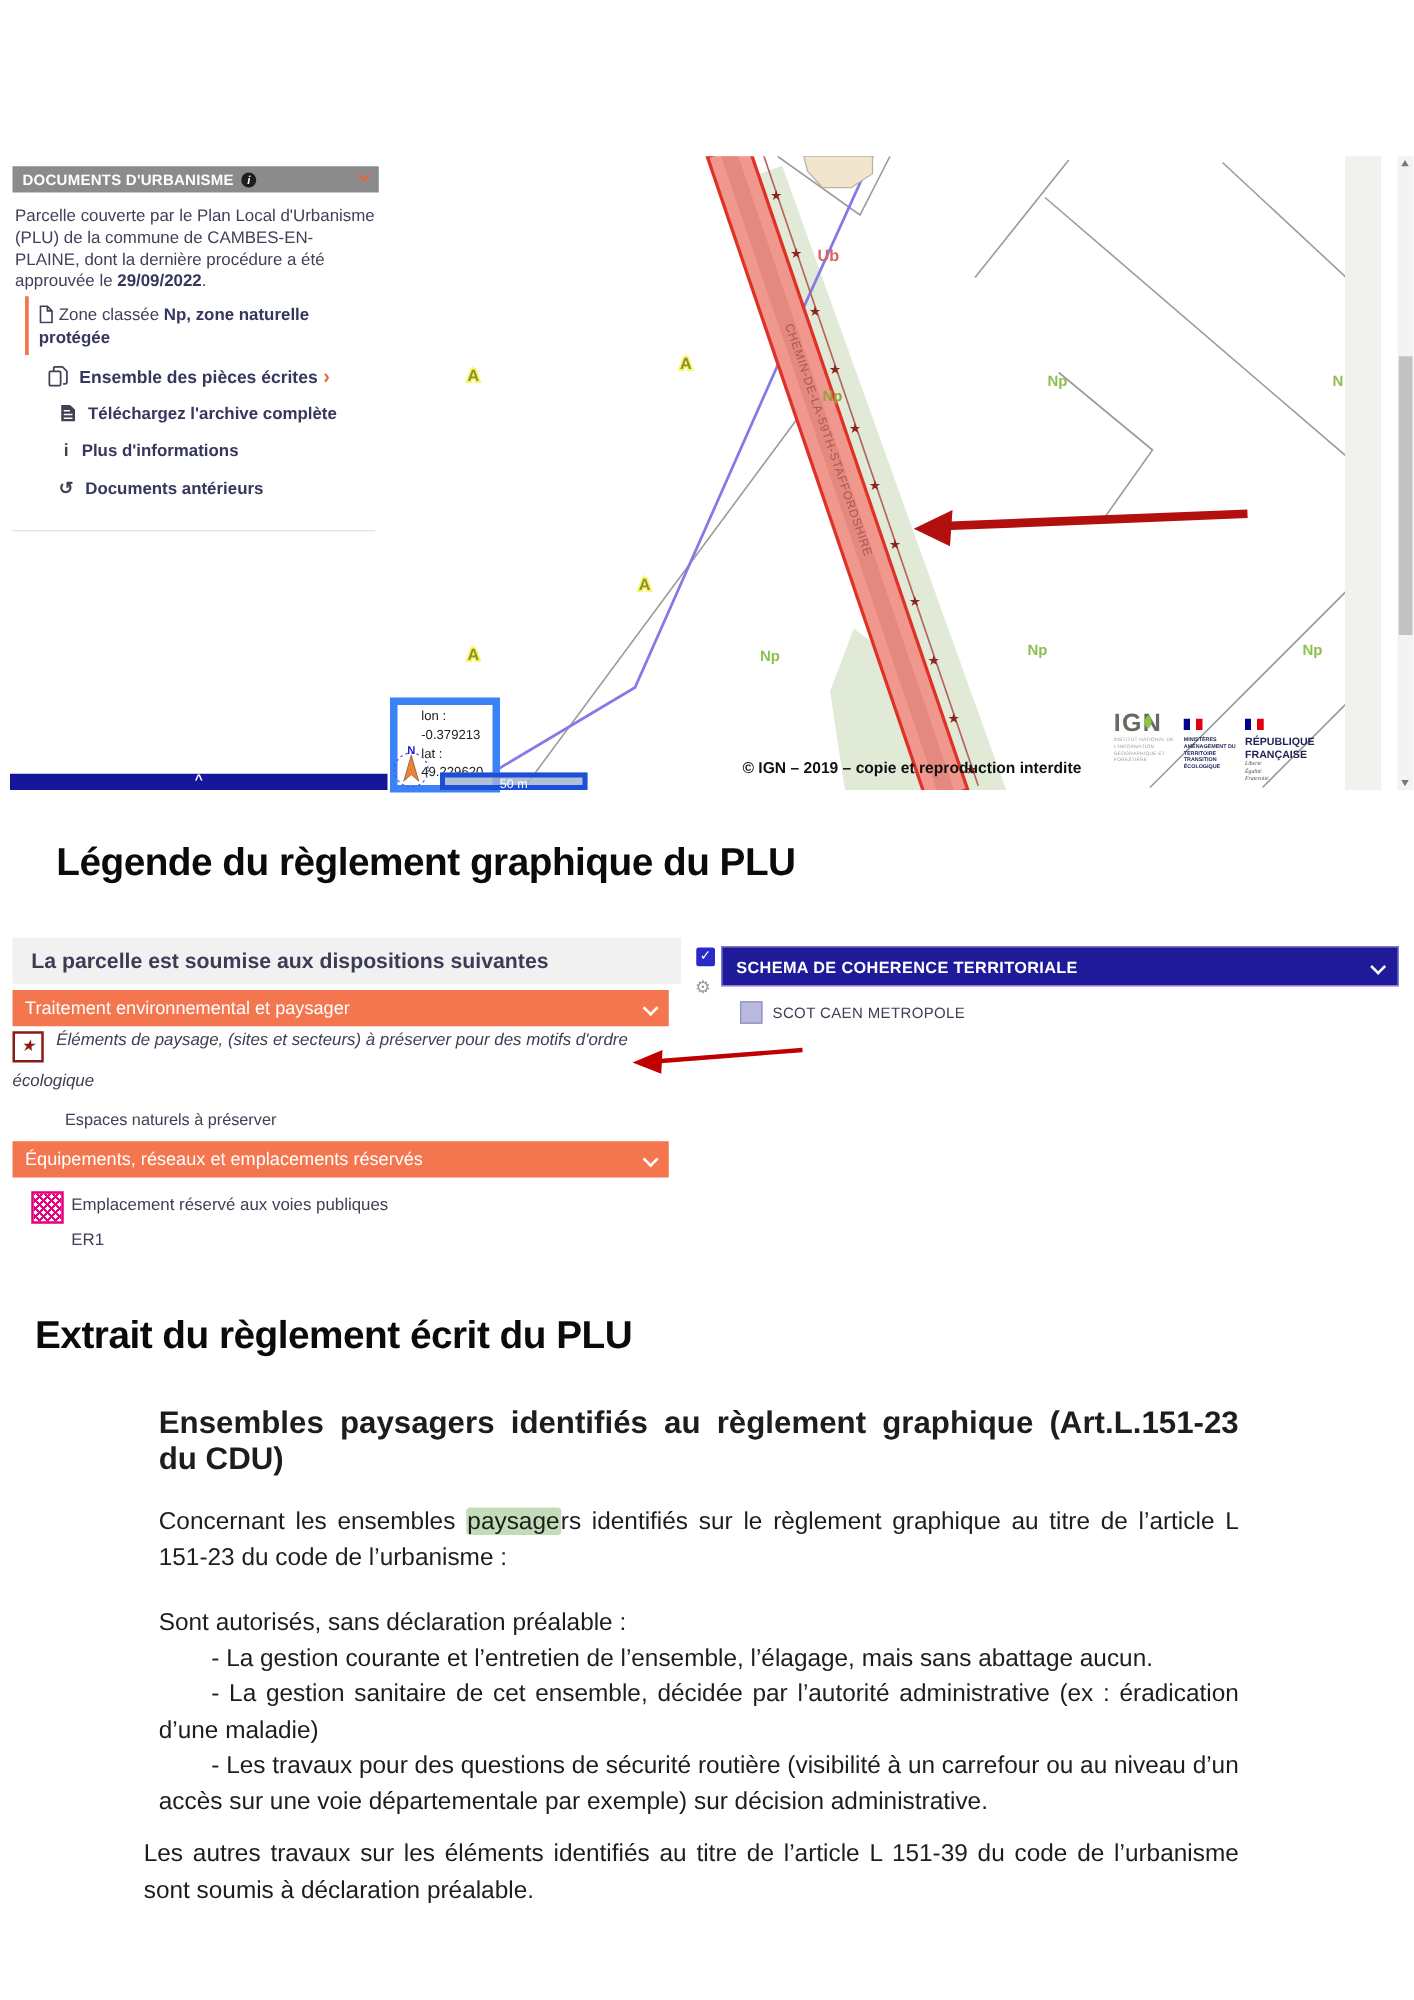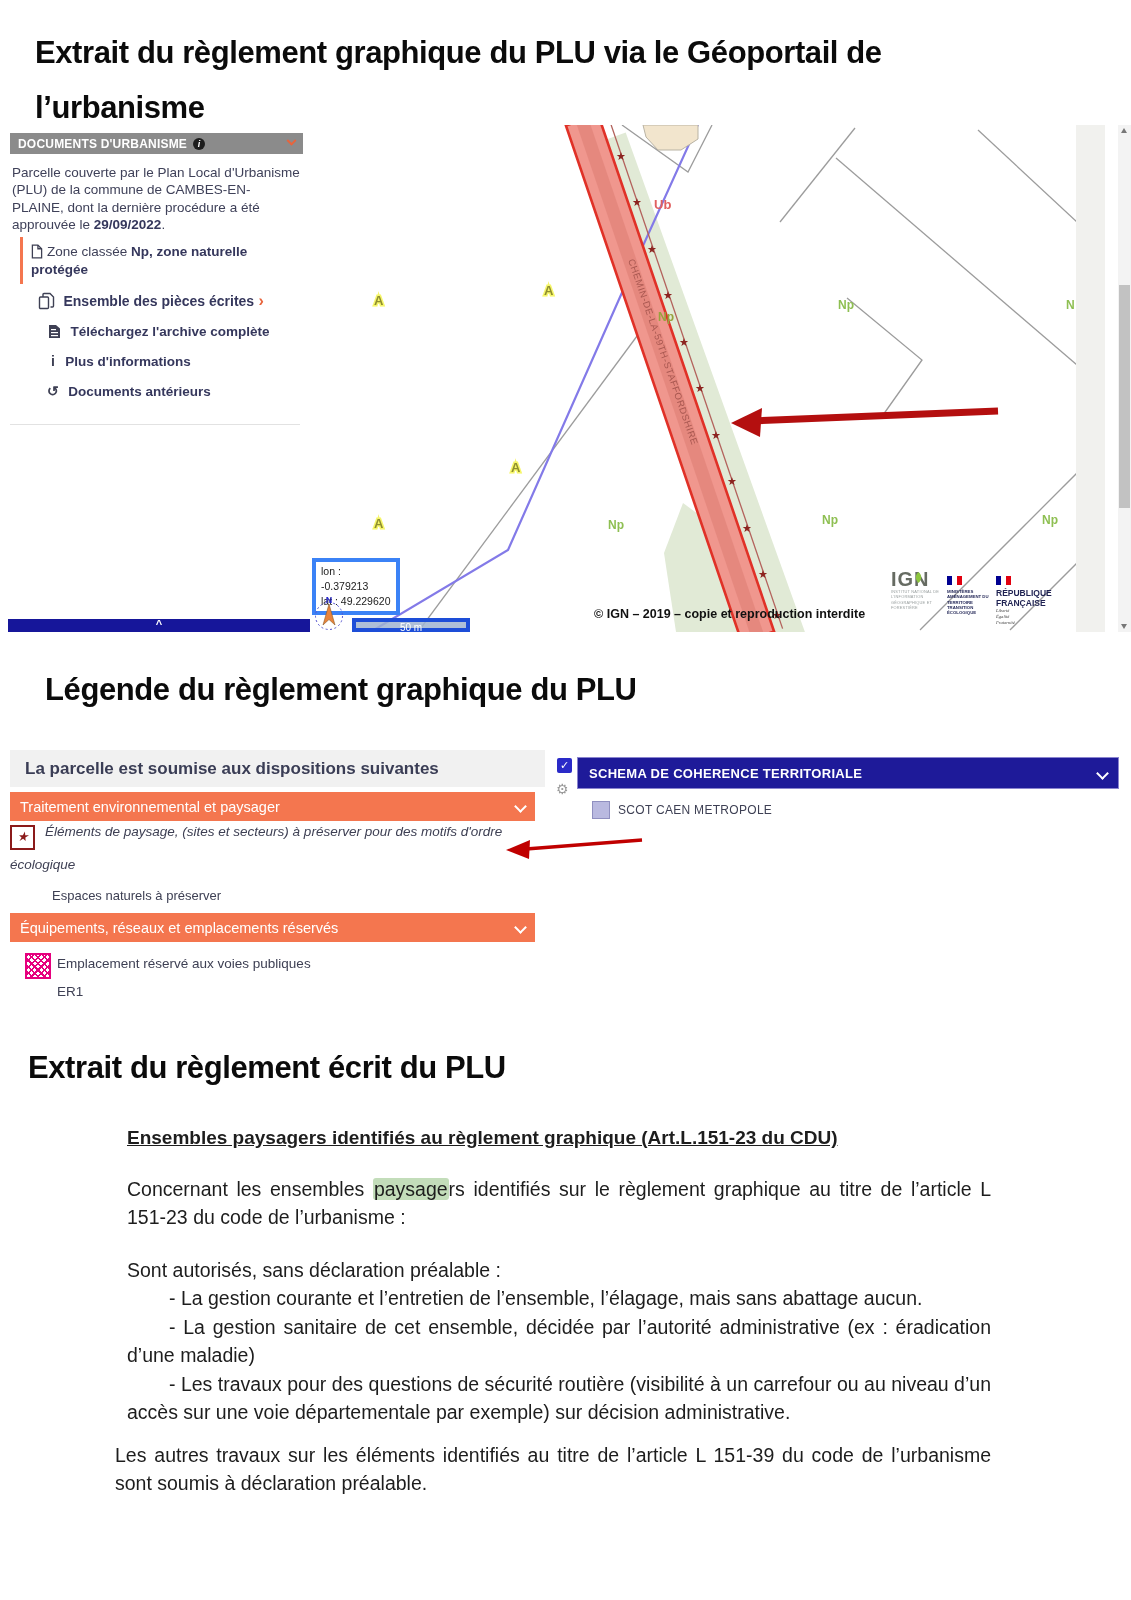--- a/index.html
+++ b/index.html
@@ -17,21 +17,21 @@
             font-size:9px;font-weight:700;text-align:center;line-height:12px;margin-left:6px;font-style:italic;}
   .chev{display:inline-block;width:7px;height:7px;border-right:2.2px solid #e8643c;border-bottom:2.2px solid #e8643c;
         transform:rotate(45deg);}
   .chev.white{border-color:#fff;}
   .gp-text{color:#3f4159;font-size:13.5px;line-height:17.3px;}
   .gp-bold{font-weight:700;color:#35375c;}
   .sb-link{color:#35375c;font-weight:700;font-size:13.5px;}
   .note{font-style:italic;color:#5a5a6e;font-size:13px;line-height:16px;}
   .faq{color:#2d2db8;font-weight:700;}
   .doc-ic{stroke:#3e4054;fill:none;stroke-width:1.4;}
-  .lonlat{border:4px solid #3b82f6;background:#fff;font-size:10.5px;color:#222;line-height:15px;padding:2px 5px;font-weight:500;}
+  .lonlat{border:6px solid #3b82f6;background:#fff;font-size:10.5px;color:#222;line-height:15px;padding:2px 19px;font-weight:500;}
   .scalebar{background:rgba(160,180,208,.85);border:4px solid #1d4ed8;color:#fff;font-size:10px;
             text-align:center;line-height:12px;}
   .bluebar{background:#16169a;color:#fff;text-align:center;font-size:11px;line-height:10px;font-weight:700;}
   .attrib{font-size:12.5px;font-weight:700;color:#111;}
   .graystrip{background:#f1f1ee;}
   .sbar{background:#f3f3f3;}
   .sbar-thumb{position:absolute;left:1px;width:11px;background:#c2c2c2;}
   .sb-arr{position:absolute;left:3px;width:0;height:0;border-left:3.5px solid transparent;border-right:3.5px solid transparent;}
   
   .lg-gray{background:#f1f1f1;color:#3a3d55;font-size:17px;font-weight:700;display:flex;align-items:center;padding:0 15px;}
@@ -61,21 +61,20 @@
   .rf-name{font-size:8.5px;font-weight:800;color:#1f2252;line-height:1.12;}
   .rf-motto{font-family:"Liberation Serif",serif;font-style:italic;font-size:4.6px;color:#444;line-height:1.3;}
   .ign-t{font-size:20px;font-weight:800;color:#666b62;letter-spacing:1px;line-height:20px;}
   .ign-sub{font-size:3.9px;color:#9aa0a0;text-transform:uppercase;line-height:1.35;letter-spacing:.2px;}
 </style>
 </head>
 <body>
 
 <div class="page">
 
-  <h1 class="abs title" style="left:35px;top:25px;width:990px;">Extrait du règlement graphique du PLU via le Géoportail de l’urbanisme</h1>
 
   <div class="gp">
 
     <div class="abs" style="left:0;top:0;width:310px;height:507px;background:#fff;">
       <div class="abs sb-header">
         <span>DOCUMENTS D'URBANISME</span>
         <span class="info-dot">i</span>
         <span class="chev" style="margin-left:auto;transform:rotate(45deg) translate(-2px,-2px);"></span>
       </div>
 
@@ -273,21 +272,21 @@
       <span>SCHEMA DE COHERENCE TERRITORIALE</span>
       <span class="chev white"></span>
     </div>
     <div class="abs swatch" style="left:592px;top:66px;width:16px;height:16px;"></div>
     <div class="abs small-lab" style="left:618px;top:68px;">SCOT CAEN METROPOLE</div>
   </div>
 
   <h3 class="abs title" style="left:28px;top:1040px;">Extrait du règlement écrit du PLU</h3>
 
   <div class="abs written" style="left:127px;top:1124px;width:864px;">
-    <p class="wr-head" style="font-size:19px;text-decoration:underline;">Ensembles paysagers identifiés au règlement graphique (Art.L.151-23 du CDU)</p>
+    <p class="wr-head" style="font-size:25px;">Ensembles paysagers identifiés au règlement graphique (Art.L.151-23 du CDU)</p>
     <p style="margin-bottom:24px;"><span>Concernant les ensembles </span><span class="hl">paysage</span><span>rs identifiés sur le règlement graphique au titre de l’article L 151-23 du code de l’urbanisme :</span></p>
     <p>Sont autorisés, sans déclaration préalable :</p>
     <p class="indent">- La gestion courante et l’entretien de l’ensemble, l’élagage, mais sans abattage aucun.</p>
     <p class="indent">- La gestion sanitaire de cet ensemble, décidée par l’autorité administrative (ex : éradication d’une maladie)</p>
     <p class="indent">- Les travaux pour des questions de sécurité routière (visibilité à un carrefour ou au niveau d’un accès sur une voie départementale par exemple) sur décision administrative.</p>
     <p style="margin-left:-12px;margin-top:14px;width:876px;">Les autres travaux sur les éléments identifiés au titre de l’article L 151-39 du code de l’urbanisme sont soumis à déclaration préalable.</p>
   </div>
 
 </div>
 

